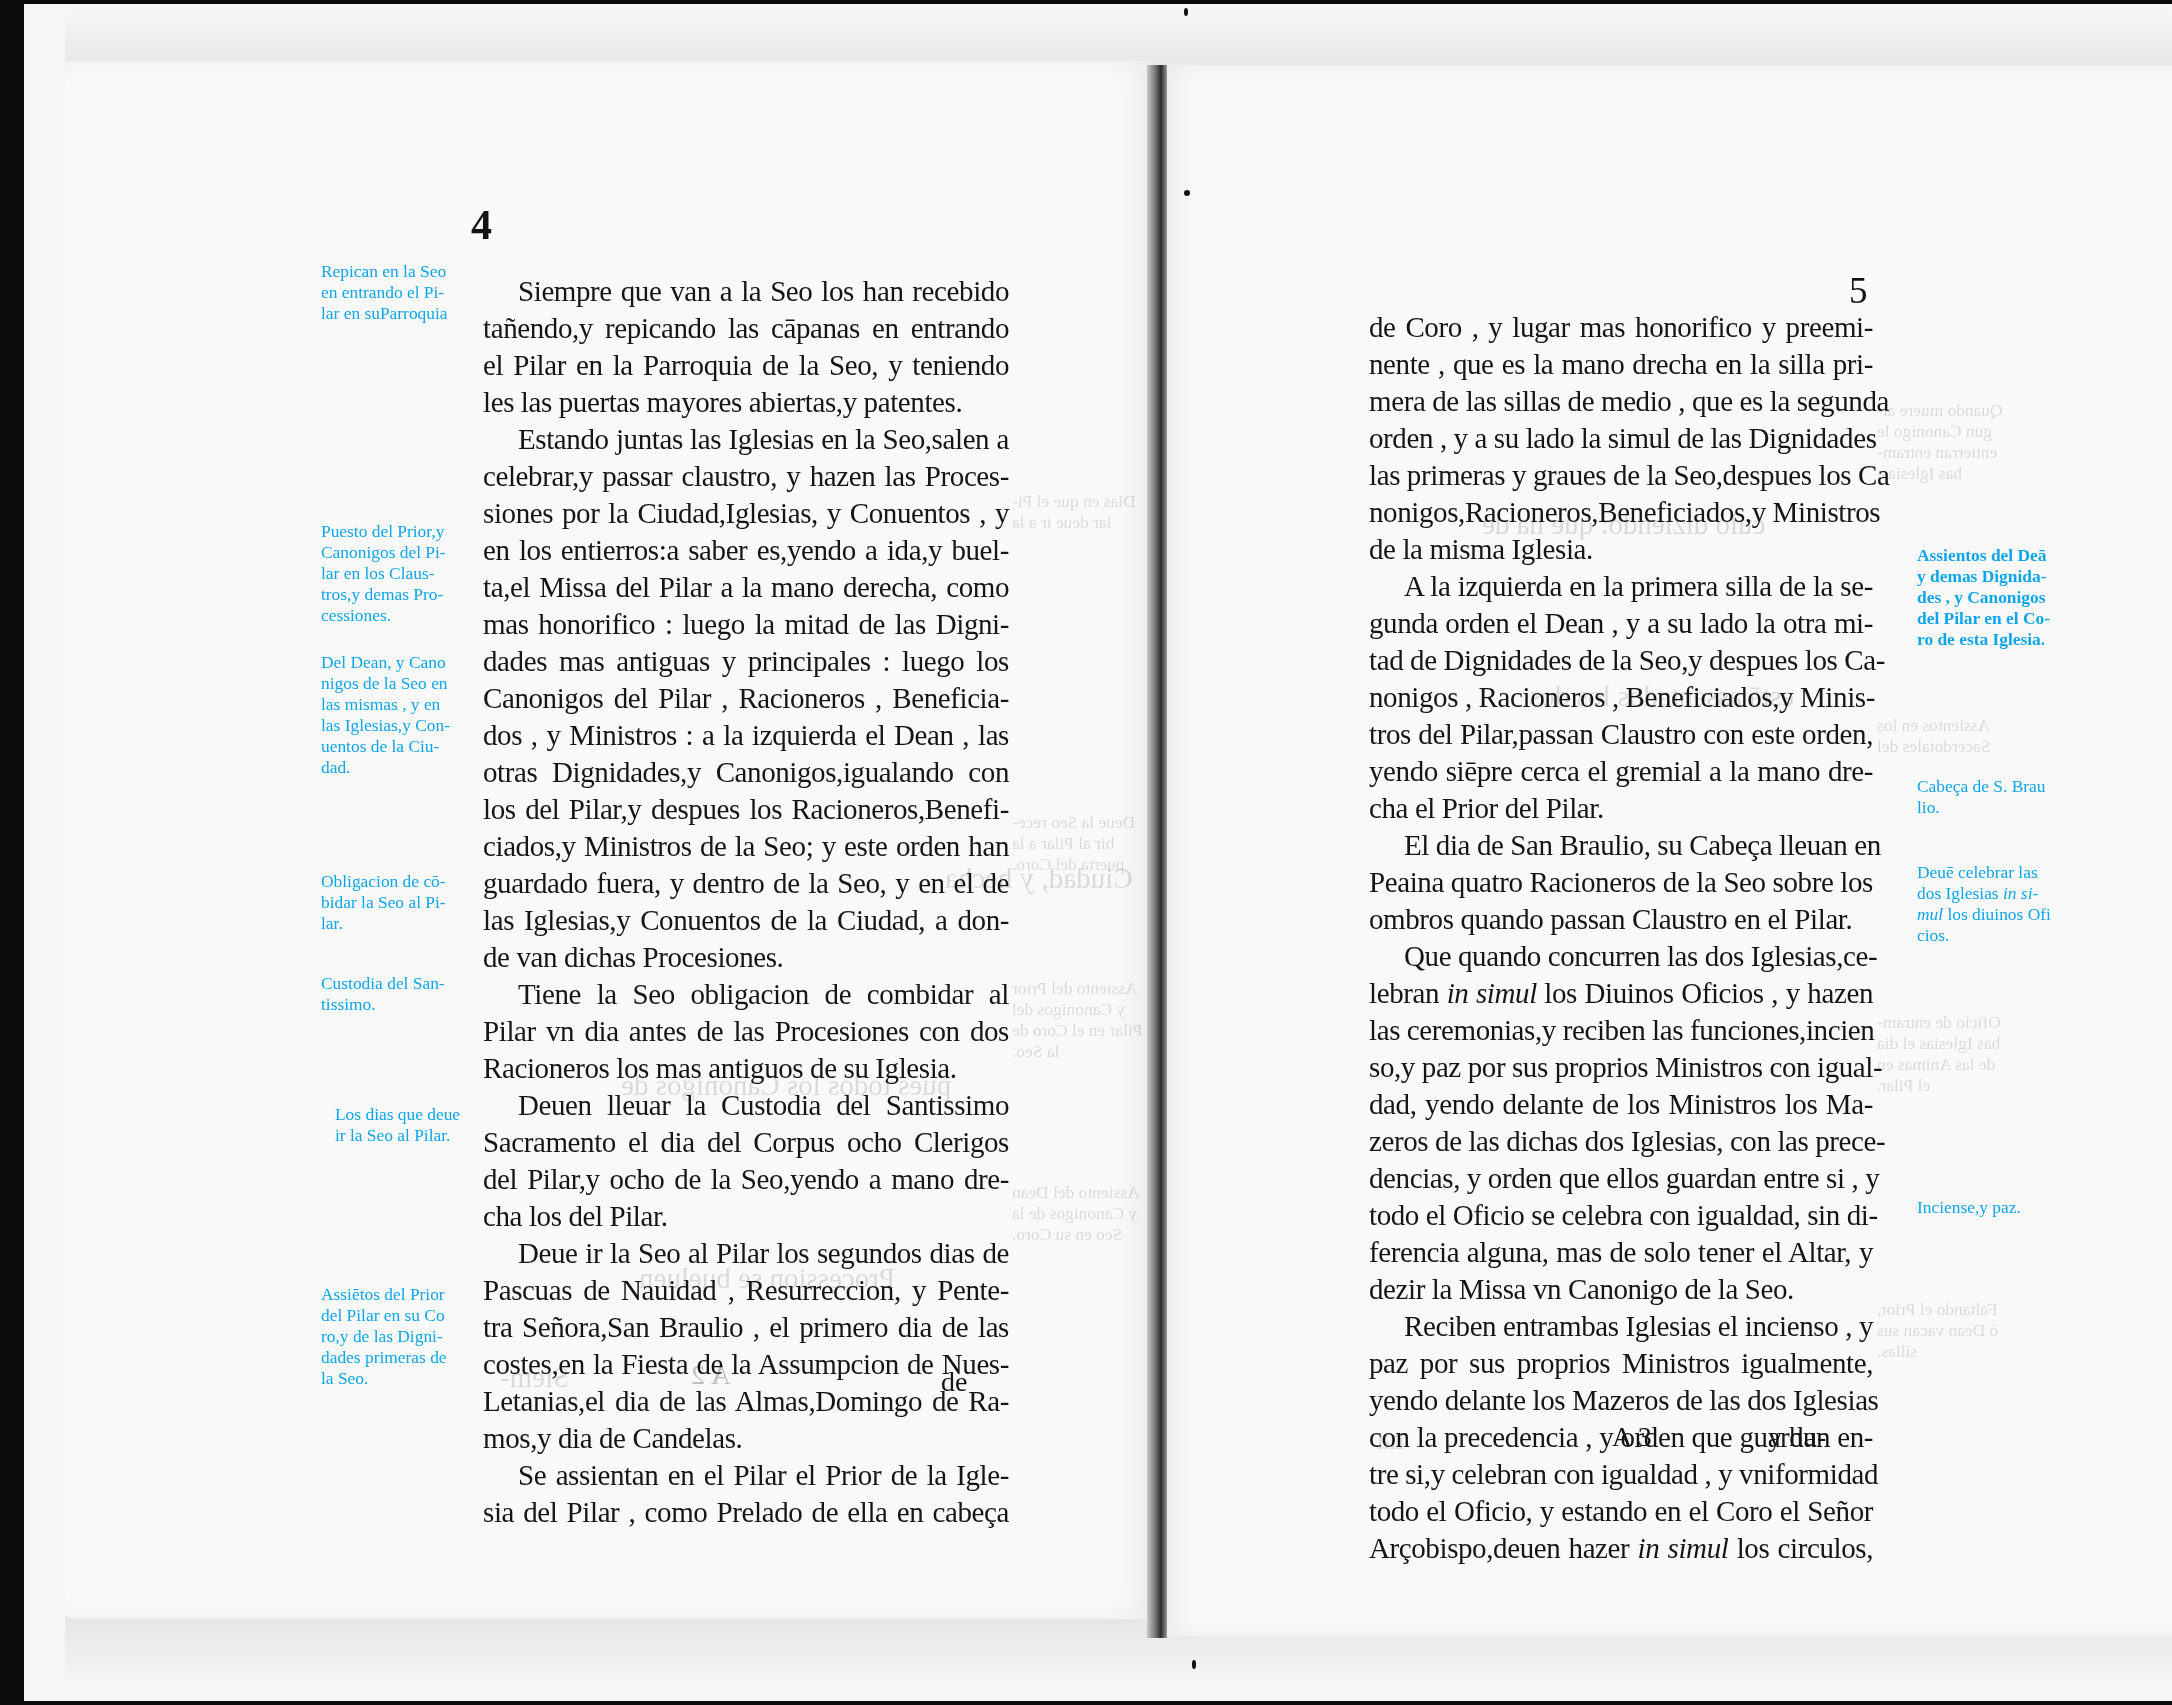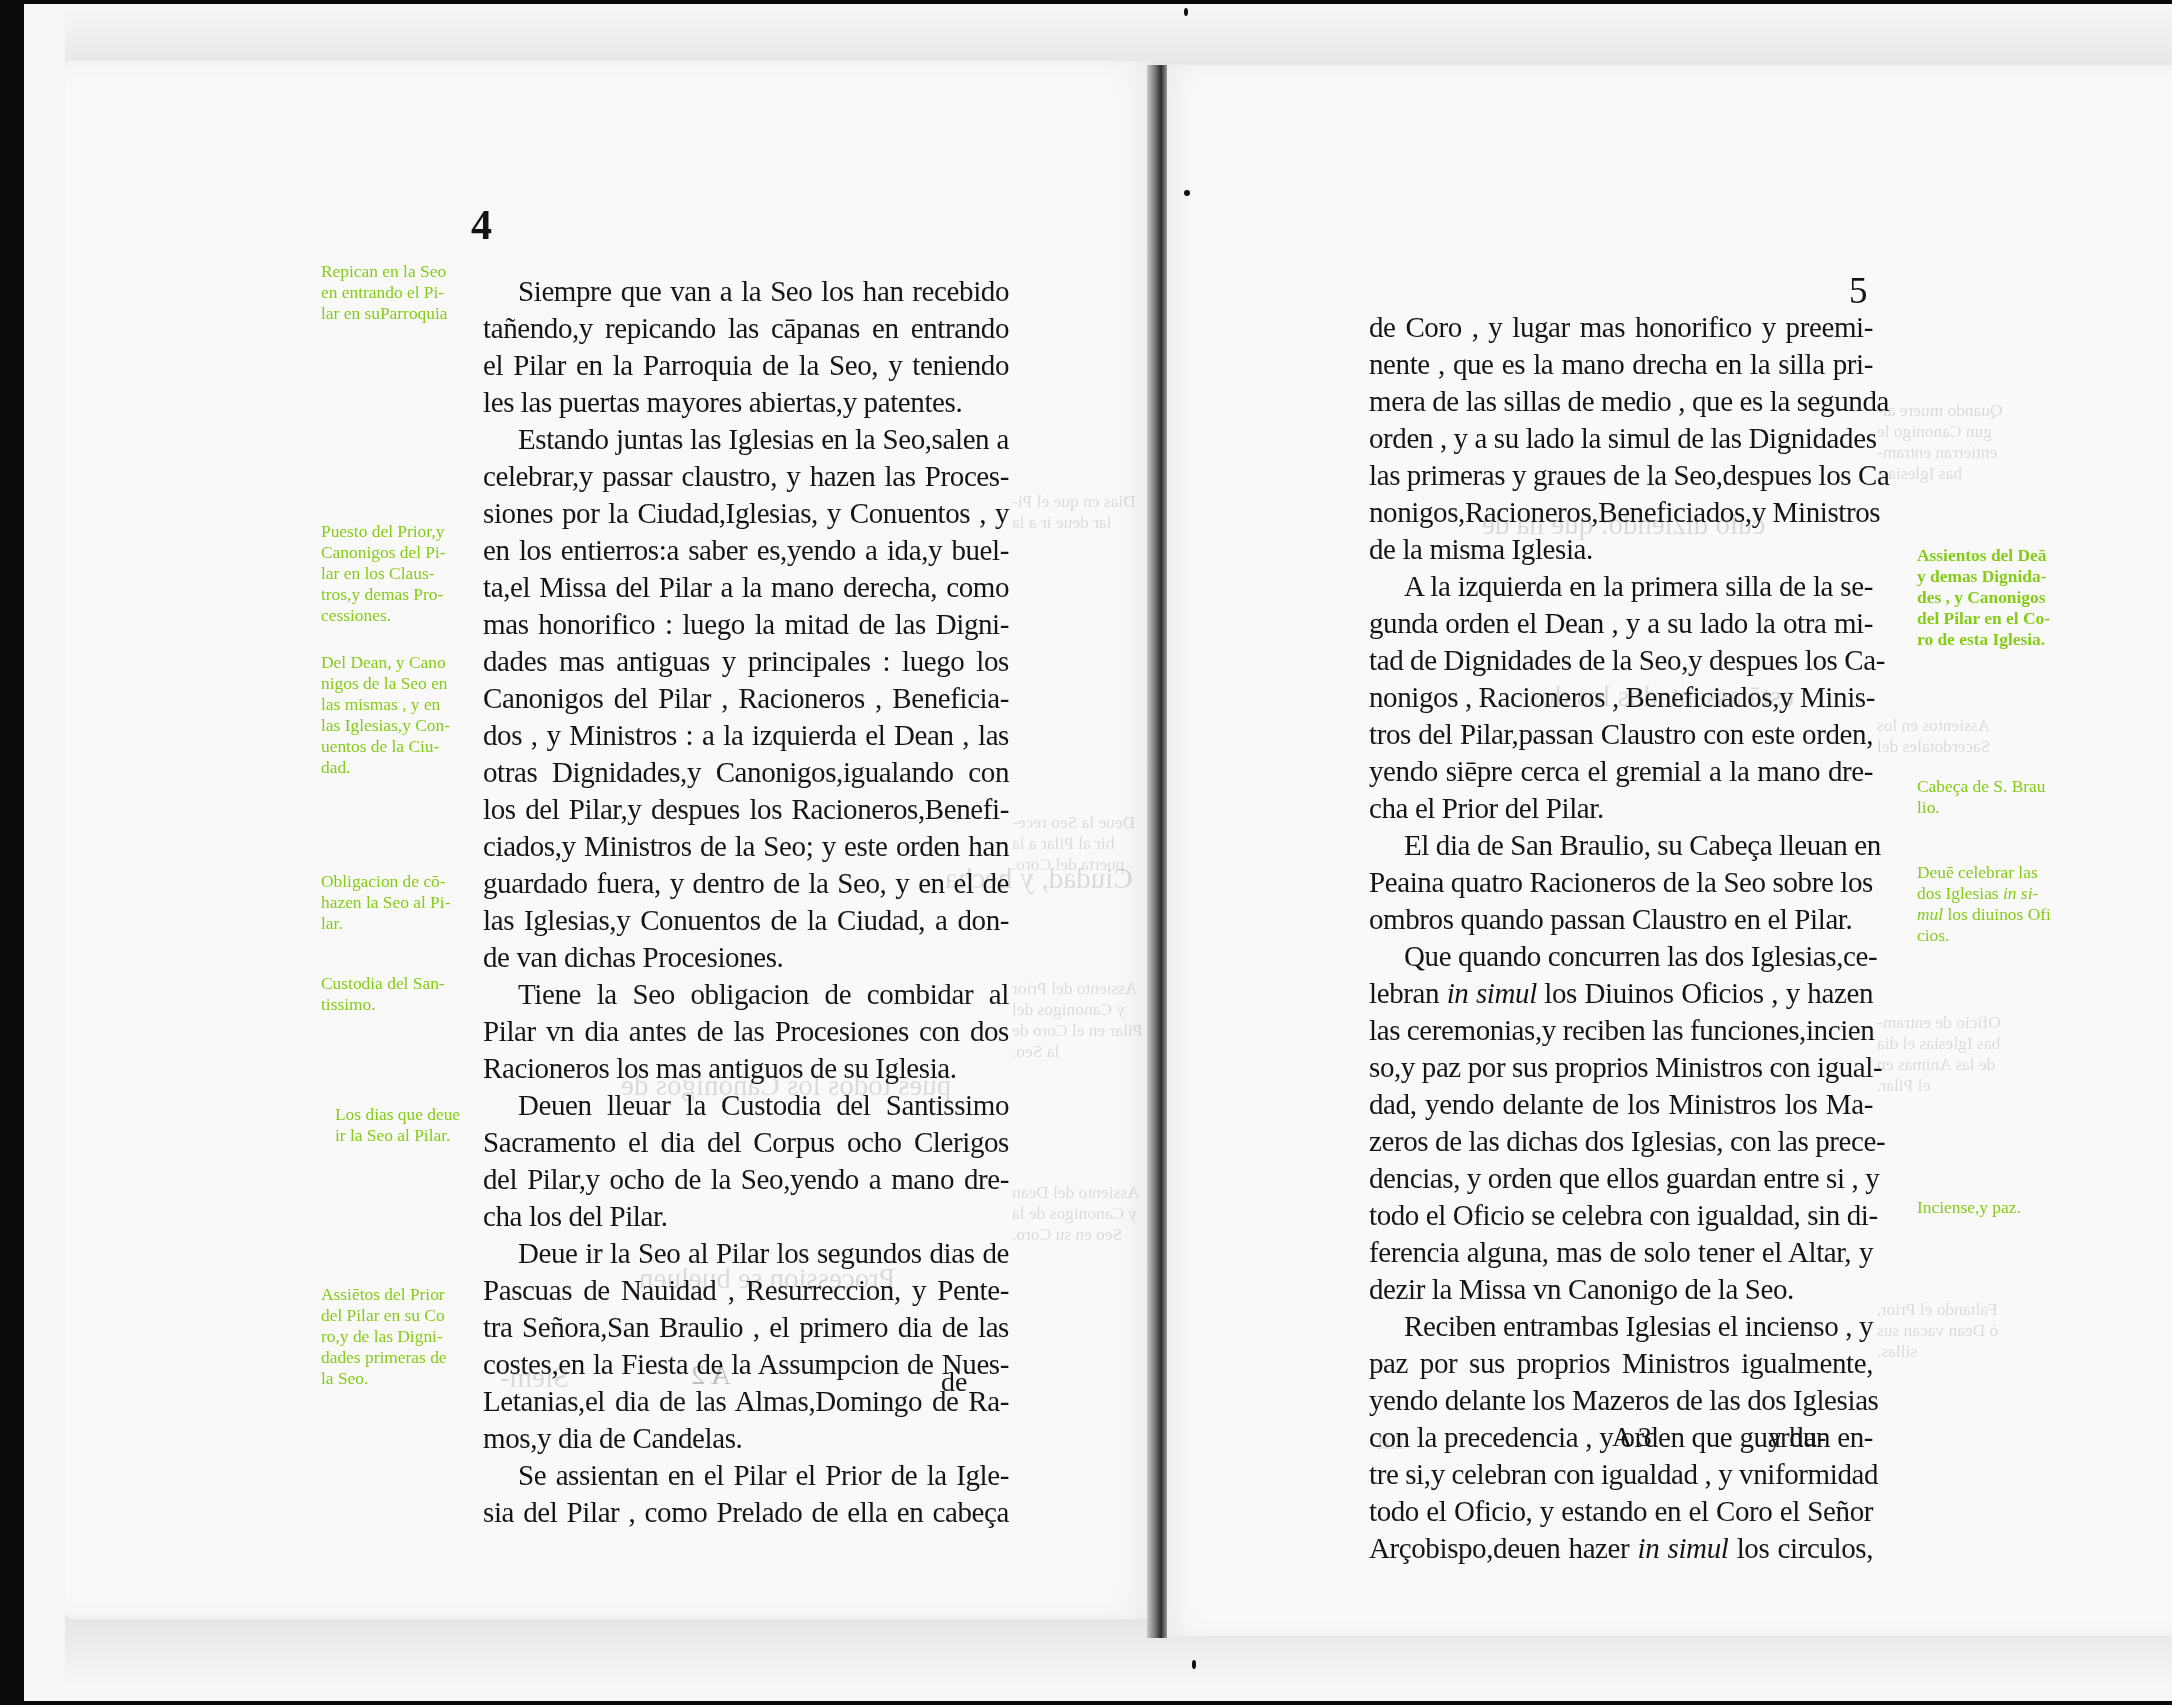--- a/index.html
+++ b/index.html
@@ -9,21 +9,21 @@
   .page.left{left:65px;top:61px;width:1086px;height:1558px;border-radius:4.3px 2.6px 0 7.8px;box-shadow:inset -17.4px 0 26px rgba(0,0,0,0.05);}
   .page.right{left:1167px;top:65px;width:1104px;height:1571px;border-radius:1.7px 4.3px 7.8px 0;box-shadow:inset 13px 0 22px rgba(0,0,0,0.05);}
   .gutter{position:absolute;left:1147px;top:65px;width:19.6px;height:1573px;background:linear-gradient(90deg,#c9c9c9 0%,#7a7a7a 40%,#2b2b2b 70%,#9a9a9a 100%);}
   .topshadow{position:absolute;left:65px;top:8.7px;width:2203px;height:56px;background:linear-gradient(180deg,rgba(0,0,0,0) 0%,rgba(0,0,0,0.06) 100%);}
   .botshadow{position:absolute;left:65px;top:1616px;width:2203px;height:70px;background:linear-gradient(0deg,rgba(0,0,0,0) 0%,rgba(0,0,0,0.07) 100%);}
   .pagenum{position:absolute;font-family:"Liberation Serif",serif;font-size:42px;font-weight:bold;line-height:1;}
   .body-text{position:absolute;font-family:Liberation Serif, serif;font-size:29px;line-height:37px;color:#151515;text-align:justify;letter-spacing:-0.4px;}
   .body-text .ln{display:block;white-space:nowrap;text-align:justify;text-align-last:justify;height:37px;overflow:visible;}
   .body-text .ln.last{text-align-last:left;}
   .body-text .ln.ind{padding-left:35px;}
-  .margin-note{position:absolute;font-family:"Liberation Serif",serif;font-size:17.4px;line-height:21px;color:#84cc16;}
+  .margin-note{position:absolute;font-family:"Liberation Serif",serif;font-size:17.4px;line-height:21px;color:#0ea5e9;}
   .margin-note .ln{display:block;white-space:nowrap;}
   .ghost{position:absolute;font-family:"Liberation Serif",serif;color:#000;opacity:0.12;transform:scaleX(-1);white-space:nowrap;}
   .ghost.note{font-size:17.4px;line-height:21px;}
   .ghost.big{font-size:29px;line-height:37px;}
   .sig{position:absolute;font-family:"Liberation Serif",serif;font-size:28px;color:#151515;}
   .catch{position:absolute;font-family:"Liberation Serif",serif;font-size:28px;color:#151515;}
   .dot{position:absolute;background:#111;border-radius:50%;}
   i{font-style:italic;}
 </style>
 </head>
@@ -148,21 +148,21 @@
     <div class="margin-note" style="left: 321px; top: 652px;">
       <span class="ln">Del Dean, y Cano</span>
       <span class="ln">nigos de la Seo en</span>
       <span class="ln">las mismas , y en</span>
       <span class="ln">las Iglesias,y Con-</span>
       <span class="ln">uentos de la Ciu-</span>
       <span class="ln">dad.</span>
     </div>
     <div class="margin-note" style="left: 321px; top: 871px;">
       <span class="ln">Obligacion de cō-</span>
-      <span class="ln">hazen la Seo al Pi-</span>
+      <span class="ln">bidar la Seo al Pi-</span>
       <span class="ln">lar.</span>
     </div>
     <div class="margin-note" style="left: 321px; top: 973px;">
       <span class="ln">Custodia del San-</span>
       <span class="ln">tissimo.</span>
     </div>
     <div class="margin-note" style="left: 321px; top: 1104px; margin-left: 14px;">
       <span class="ln">Los dias que deue</span>
       <span class="ln">ir la Seo al Pilar.</span>
     </div>

